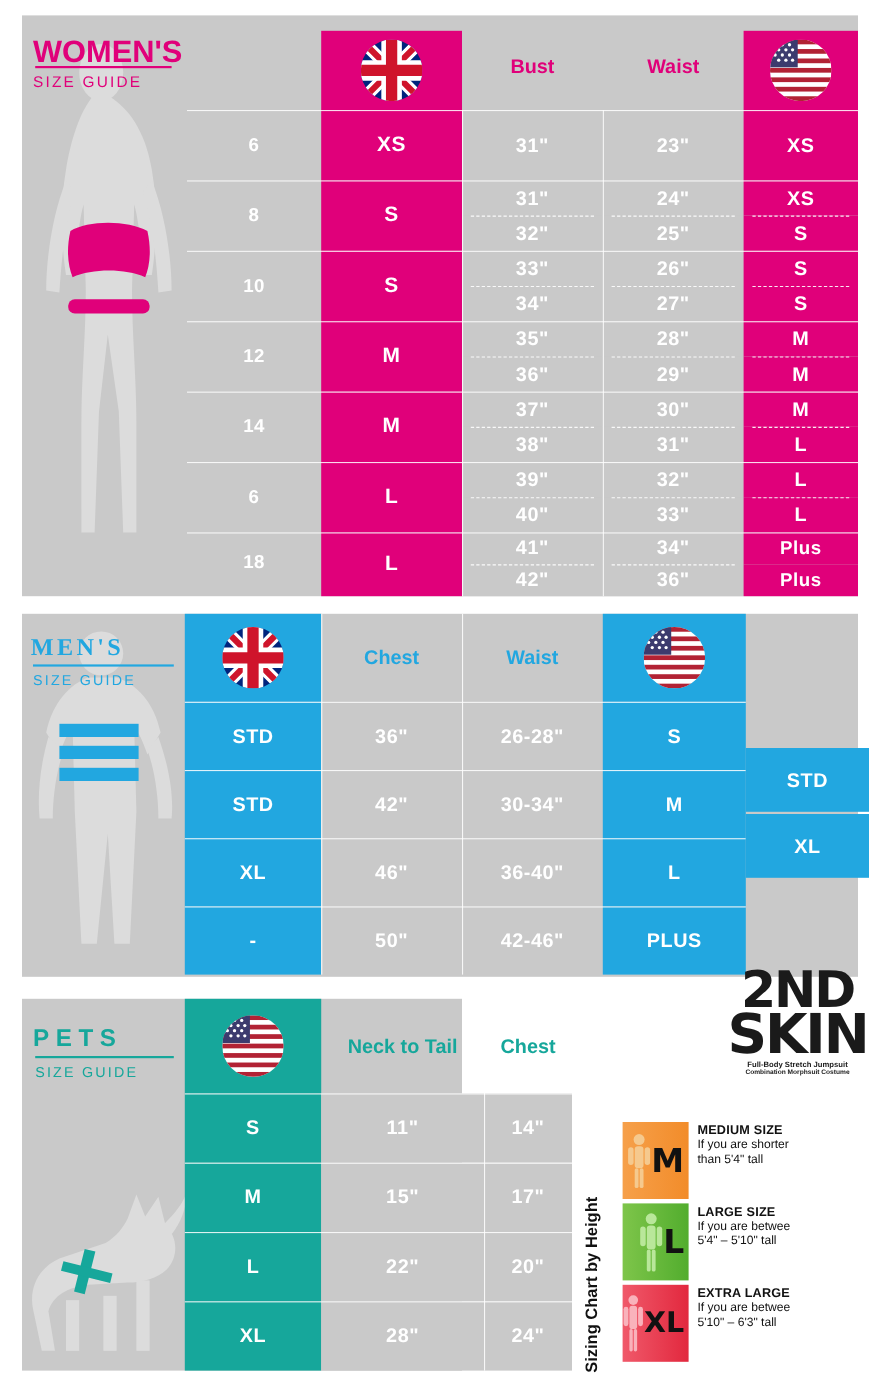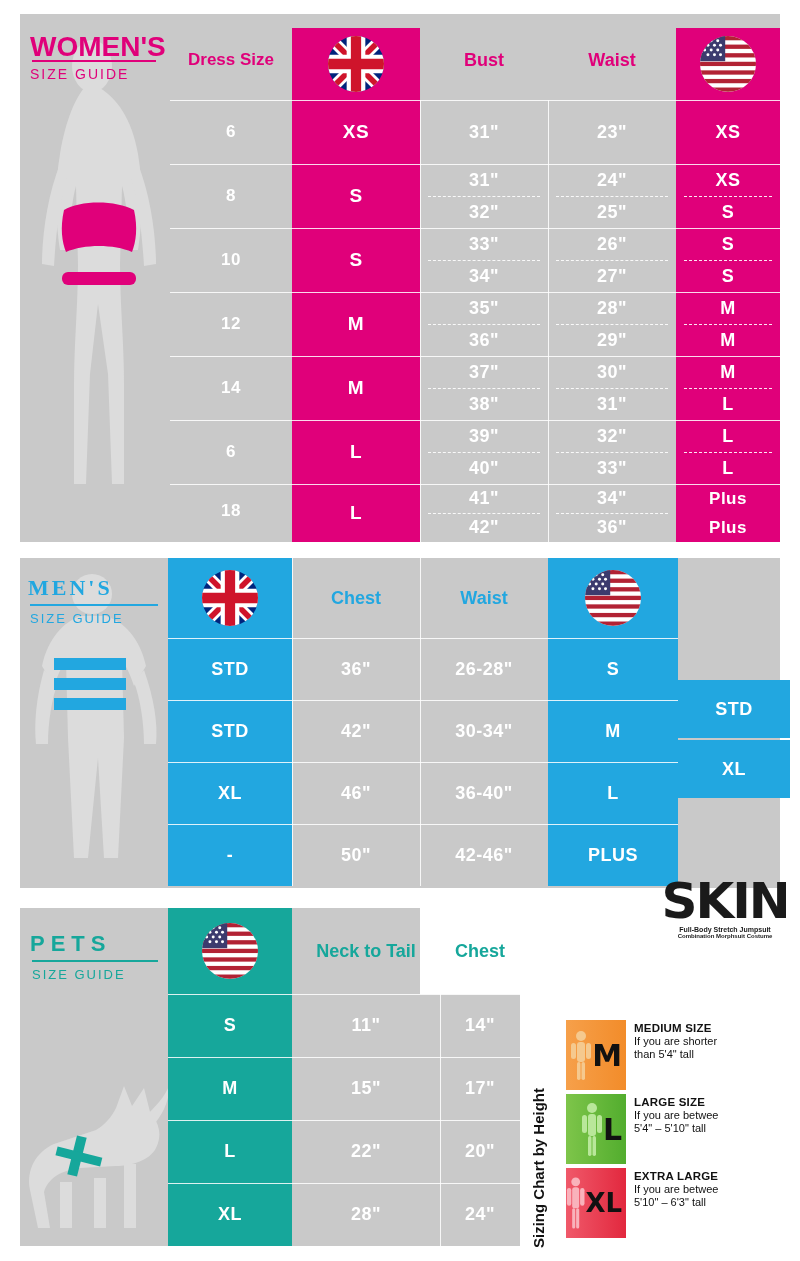--- a/index.html
+++ b/index.html
@@ -72,21 +72,20 @@
     <g fill="#e0007a">
       <path d="M44 196 C60 186 96 186 114 196 C118 214 116 228 112 238 C94 230 64 230 46 238 C42 228 40 214 44 196 Z"></path>
       <rect x="42" y="258" width="74" height="13" rx="6"></rect>
     </g>
   </svg>
 
   <div class="cell w-hdr" style="left:10px;top:20px;width:130px;height:26px;justify-content:flex-start;font-size:28px;">WOMEN'S</div>
   <div style="position:absolute;left:12px;top:46px;width:124px;height:2px;background:#e0007a;"></div>
   <div class="cell" style="left:10px;top:50px;width:130px;height:20px;justify-content:flex-start;font-size:14px;letter-spacing:2px;color:#e0007a;">SIZE GUIDE</div>
 
-  <div class="cell w-hdr" style="left:150px;top:22px;width:122px;height:48px;font-size:17px;">Dress Size</div>
 
   <div class="cell w-pink" style="left:272px;top:14px;width:128px;height:72px;">
     <span class="flag">
       <svg viewBox="0 0 60 60">
         <rect width="60" height="60" fill="#00247d"></rect>
         <path d="M0,0 60,60 M60,0 0,60" stroke="#fff" stroke-width="12"></path>
         <path d="M0,0 60,60 M60,0 0,60" stroke="#cf142b" stroke-width="6"></path>
         <path d="M30,0 V60 M0,30 H60" stroke="#fff" stroke-width="20"></path>
         <path d="M30,0 V60 M0,30 H60" stroke="#cf142b" stroke-width="11"></path>
       </svg>
@@ -388,20 +387,21 @@
   <div class="cell w-grey lbl" style="left:420px;top:275px;width:80px;height:63px;font-size:18px;">24"</div>
 
   <div class="divider" style="left:148px;top:86px;width:352px;"></div>
   <div class="divider" style="left:148px;top:149px;width:352px;"></div>
   <div class="divider" style="left:148px;top:212px;width:352px;"></div>
   <div class="divider" style="left:148px;top:275px;width:352px;"></div>
   <div class="divider" style="left:420px;top:0px;width:1px;height:338px;"></div>
 </div>
 
 <div id="brand">
+  <div class="brand-word" style="font-size:46px;">2ND</div>
   <div class="brand-word" style="font-size:50px;">SKIN</div>
   <div style="font-size:7px;font-weight:bold;color:#1a1a1a;margin-top:4px;">Full-Body Stretch Jumpsuit</div>
   <div style="font-size:6px;font-weight:bold;color:#1a1a1a;">Combination Morphsuit Costume</div>
 </div>
 
 <div id="heightchart">
   <div class="vlabel" style="top:228px;">Sizing Chart by Height</div>
 
   <div class="hc-row" style="top:0;">
     <div class="hc-sw" style="background:linear-gradient(90deg,#f6a04a,#f28c2a);">

